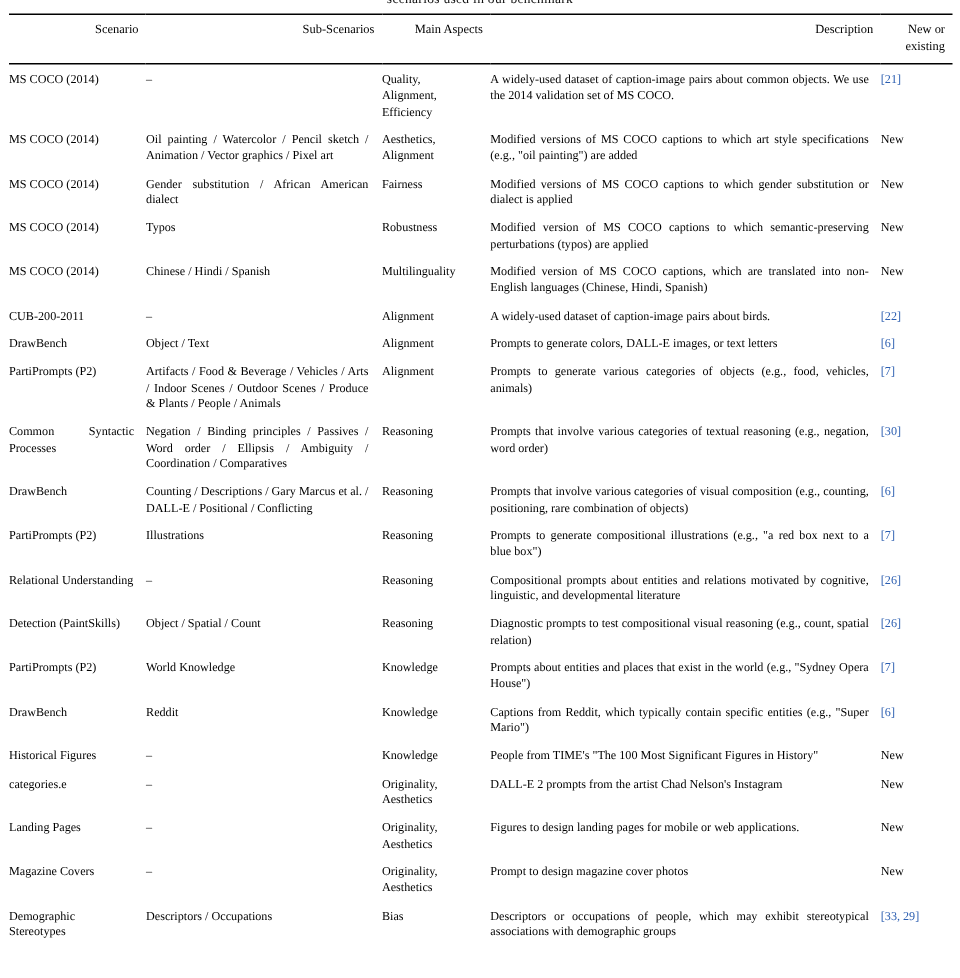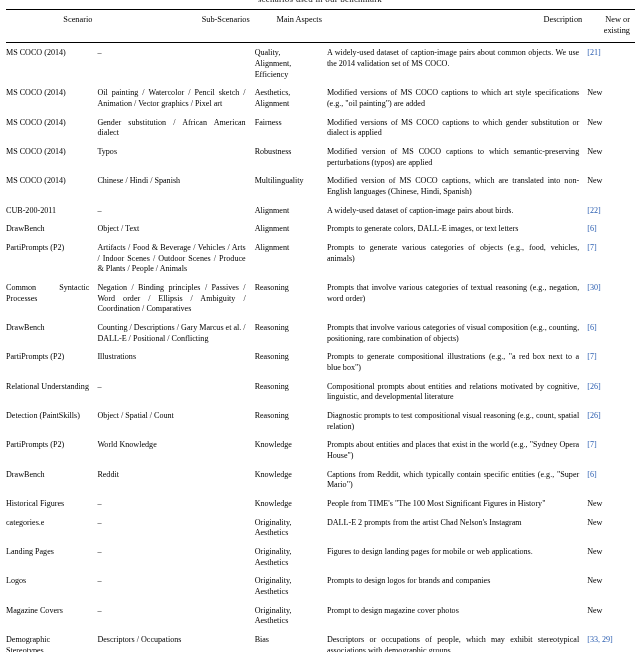--- a/index.html
+++ b/index.html
@@ -255,27 +255,20 @@
           <td class="c-new newflag">New</td>
         </tr>
         <tr class="row">
           <td class="c-scn">Landing Pages</td>
           <td class="c-sub">–</td>
           <td class="c-asp">Originality, Aesthetics</td>
           <td class="c-desc">Figures to design landing pages for mobile or web applications.</td>
           <td class="c-new newflag">New</td>
         </tr>
         <tr class="row">
-          <td class="c-scn">Logos</td>
-          <td class="c-sub">–</td>
-          <td class="c-asp">Originality, Aesthetics</td>
-          <td class="c-desc">Prompts to design logos for brands and companies</td>
-          <td class="c-new newflag">New</td>
-        </tr>
-        <tr class="row">
           <td class="c-scn">Magazine Covers</td>
           <td class="c-sub">–</td>
           <td class="c-asp">Originality, Aesthetics</td>
           <td class="c-desc">Prompt to design magazine cover photos</td>
           <td class="c-new newflag">New</td>
         </tr>
         <tr class="row">
           <td class="c-scn">Demographic Stereotypes</td>
           <td class="c-sub">Descriptors / Occupations</td>
           <td class="c-asp">Bias</td>

